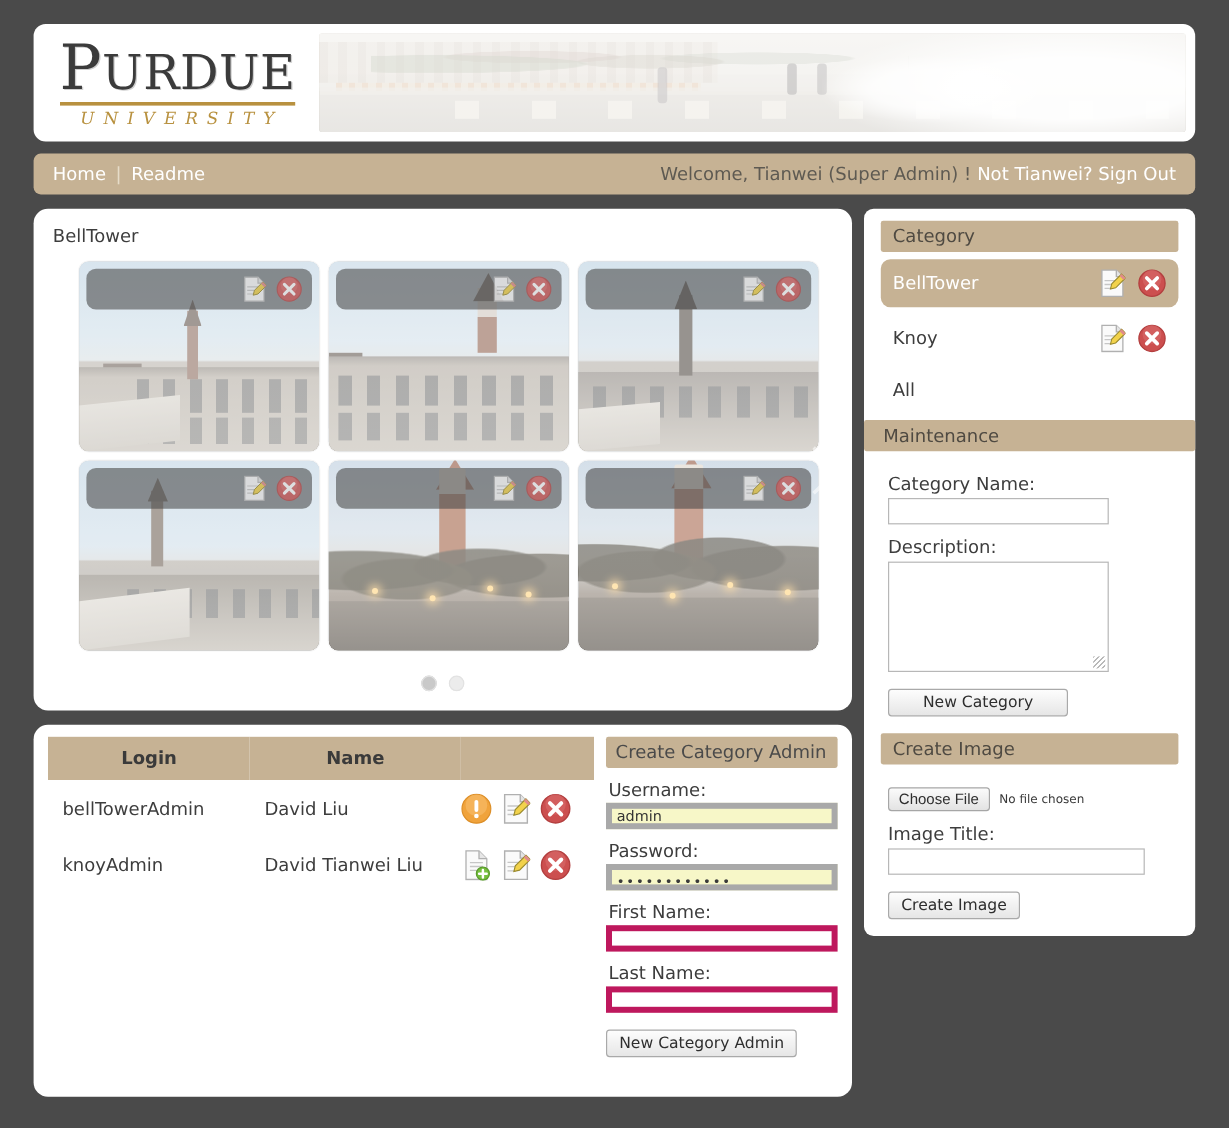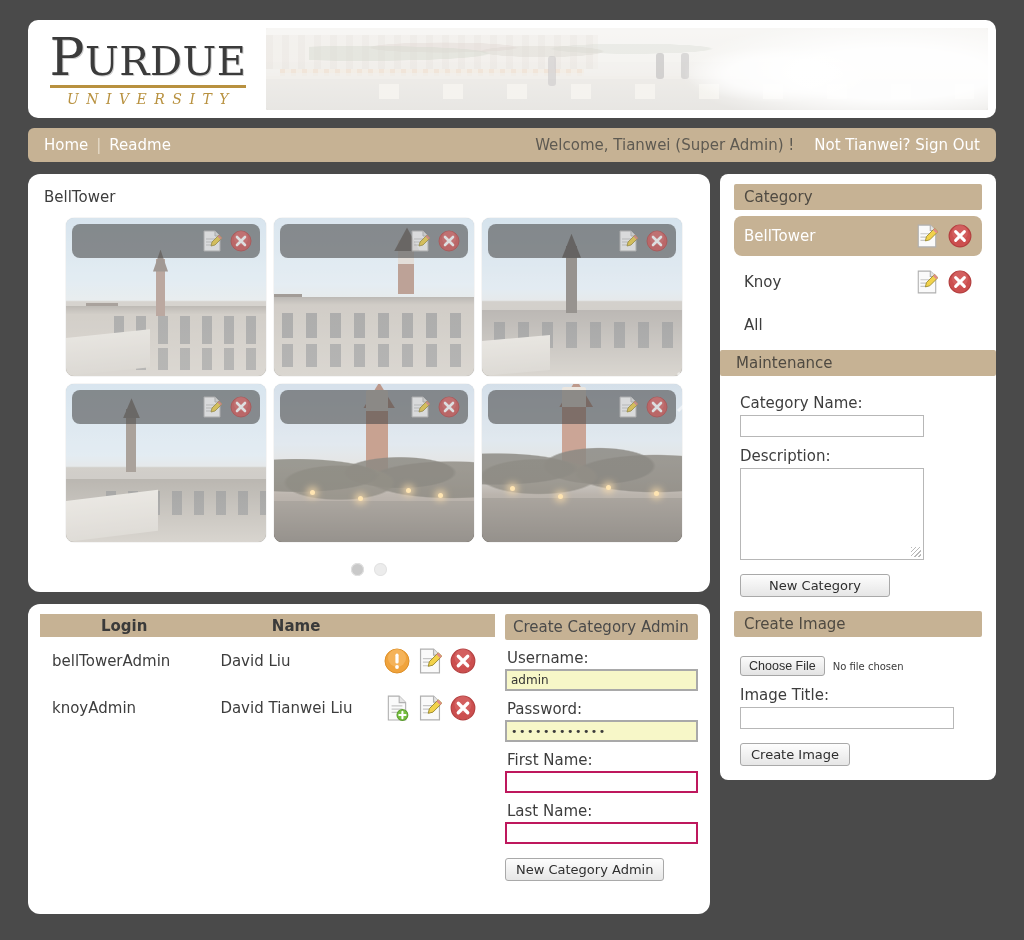--- a/index.html
+++ b/index.html
@@ -86,21 +86,21 @@
     border-radius: 6px;
     display: flex;
     align-items: center;
     padding: 0 16px;
     color: #ffffff;
     font-size: 15px;
   }
   .navbar a { color:#ffffff; text-decoration:none; }
   .nav-left { display:flex; align-items:center; gap:8px; }
   .nav-sep { color:#e6dcc9; }
-  .nav-right { margin-left:auto; display:flex; align-items:flex-end; gap:20px; font-size:15px; }
+  .nav-right { margin-left:auto; display:flex; align-items:flex-end; gap:5px; font-size:15px; }
   .welcome-text { color:#5e5a52; }
   .signout-text { color:#ffffff; }
 
   
   .cols { display:flex; gap:10px; margin: 12px 14px 0 14px; align-items: flex-start; }
   .col-left { width: 682px; }
   .col-right { width: 288px; }
 
   
   .panel {
@@ -223,21 +223,21 @@
 
   
   .admin-panel { margin-top: 12px; background:#ffffff; border-radius: 12px; height: 310px; display:flex; padding: 10px 12px; }
   .admin-table-wrap { width: 462px; }
   .admin-table { width: 100%; border-collapse: collapse; }
   .admin-table thead th {
     background:#c6b294;
     color:#3a3a3a;
     font-size: 15px;
     font-weight: bold;
-    height: 23px;
+    height: 36px;
     text-align:center;
   }
   .admin-table thead th.col-login { width: 170px; }
   .admin-table thead th.col-name { width: 180px; }
   .admin-table thead th.col-actions { width: 112px; }
   .admin-table tbody td {
     font-size: 15px; color:#3d3d3d;
     height: 47px; vertical-align: middle;
     padding-left: 12px;
   }
@@ -246,21 +246,21 @@
 
   
   .cca { width: 196px; margin-left: 10px; }
   .bar-tan {
     background:#c6b294; color:#4a4a4a; font-size:15px;
     padding: 4px 8px; border-radius: 2px;
   }
   .field-label { font-size: 15px; color:#3d3d3d; margin: 9px 0 2px 2px; }
   .txt {
     width: 100%; height: 22px;
-    border: 2px solid #be185d;
+    border: 5px solid #be185d;
     background:#ffffff;
     font-family: "DejaVu Sans", "Liberation Sans", sans-serif;
     font-size: 12px;
     color:#333;
     padding: 0 4px;
   }
   .txt.autofill { background:#f7f7c8; border-color:#a9a9a9; }
   .pw-dots { letter-spacing: 1.5px; font-size: 11px; color:#3a3a3a; line-height:20px; }
   .btn {
     font-family: "DejaVu Sans", "Liberation Sans", sans-serif;

